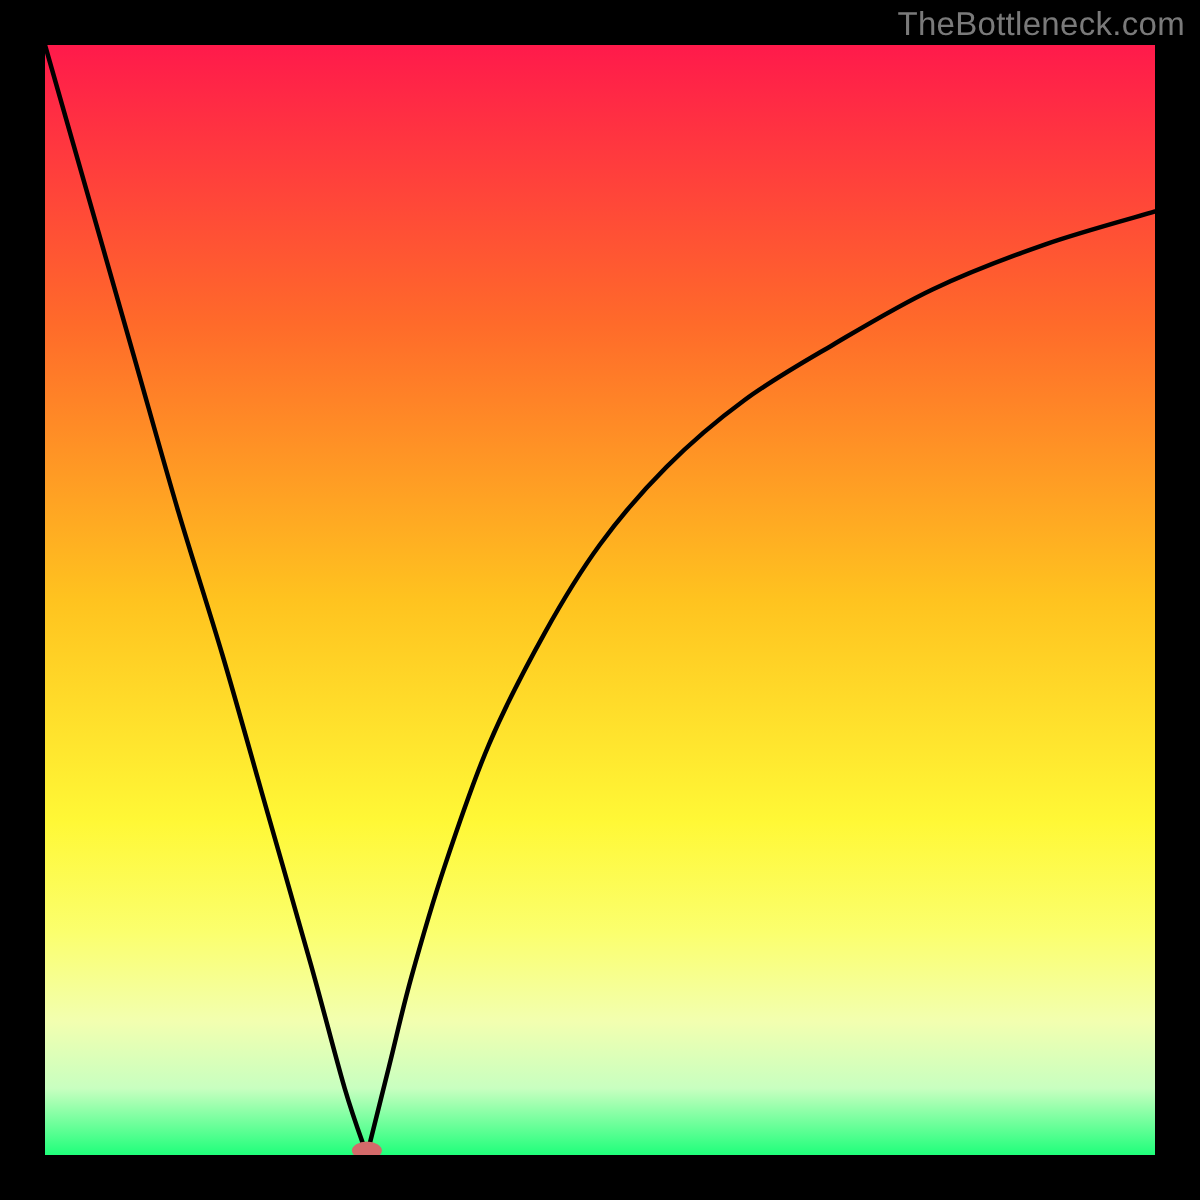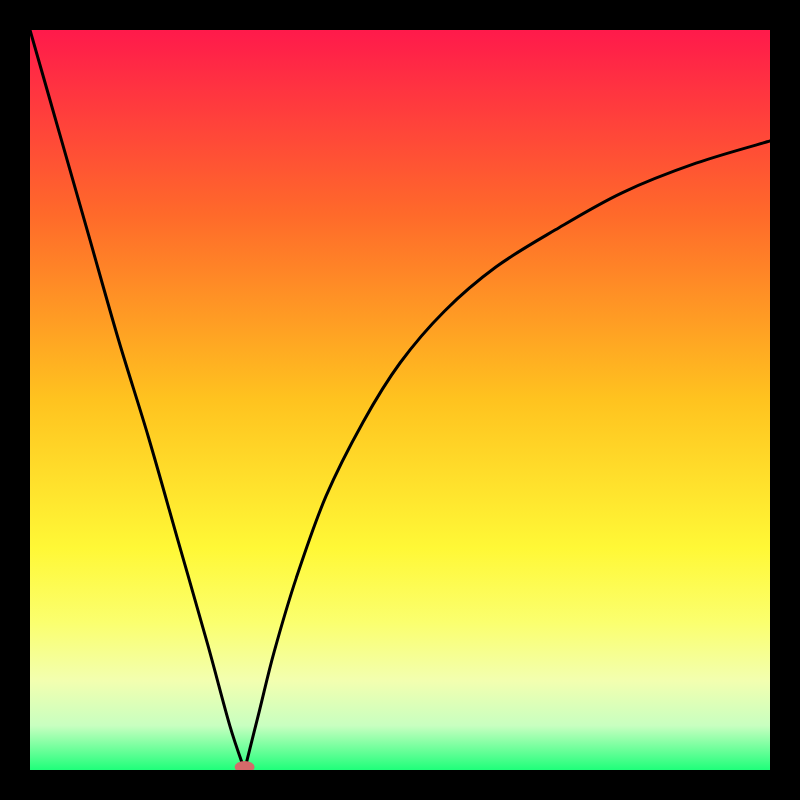--- a/index.html
+++ b/index.html
@@ -34,20 +34,21 @@
     font-weight: 500;
     letter-spacing: 0.2px;
     background: transparent;
   }
 </style>
 </head>
 <body>
 
 <div class="frame">
 
+  <div class="watermark">TheBottleneck.com</div>
 
   <svg class="plot" viewBox="0 0 740 740" preserveAspectRatio="none">
     <defs>
       <linearGradient id="bg-grad" x1="0" y1="0" x2="0" y2="1">
 
       <stop offset="0%" stop-color="#ff1a4b"></stop>
           <stop offset="25%" stop-color="#ff6a2a"></stop>
           <stop offset="50%" stop-color="#ffc31f"></stop>
           <stop offset="70%" stop-color="#fff836"></stop>
           <stop offset="80%" stop-color="#fbff6e"></stop>

